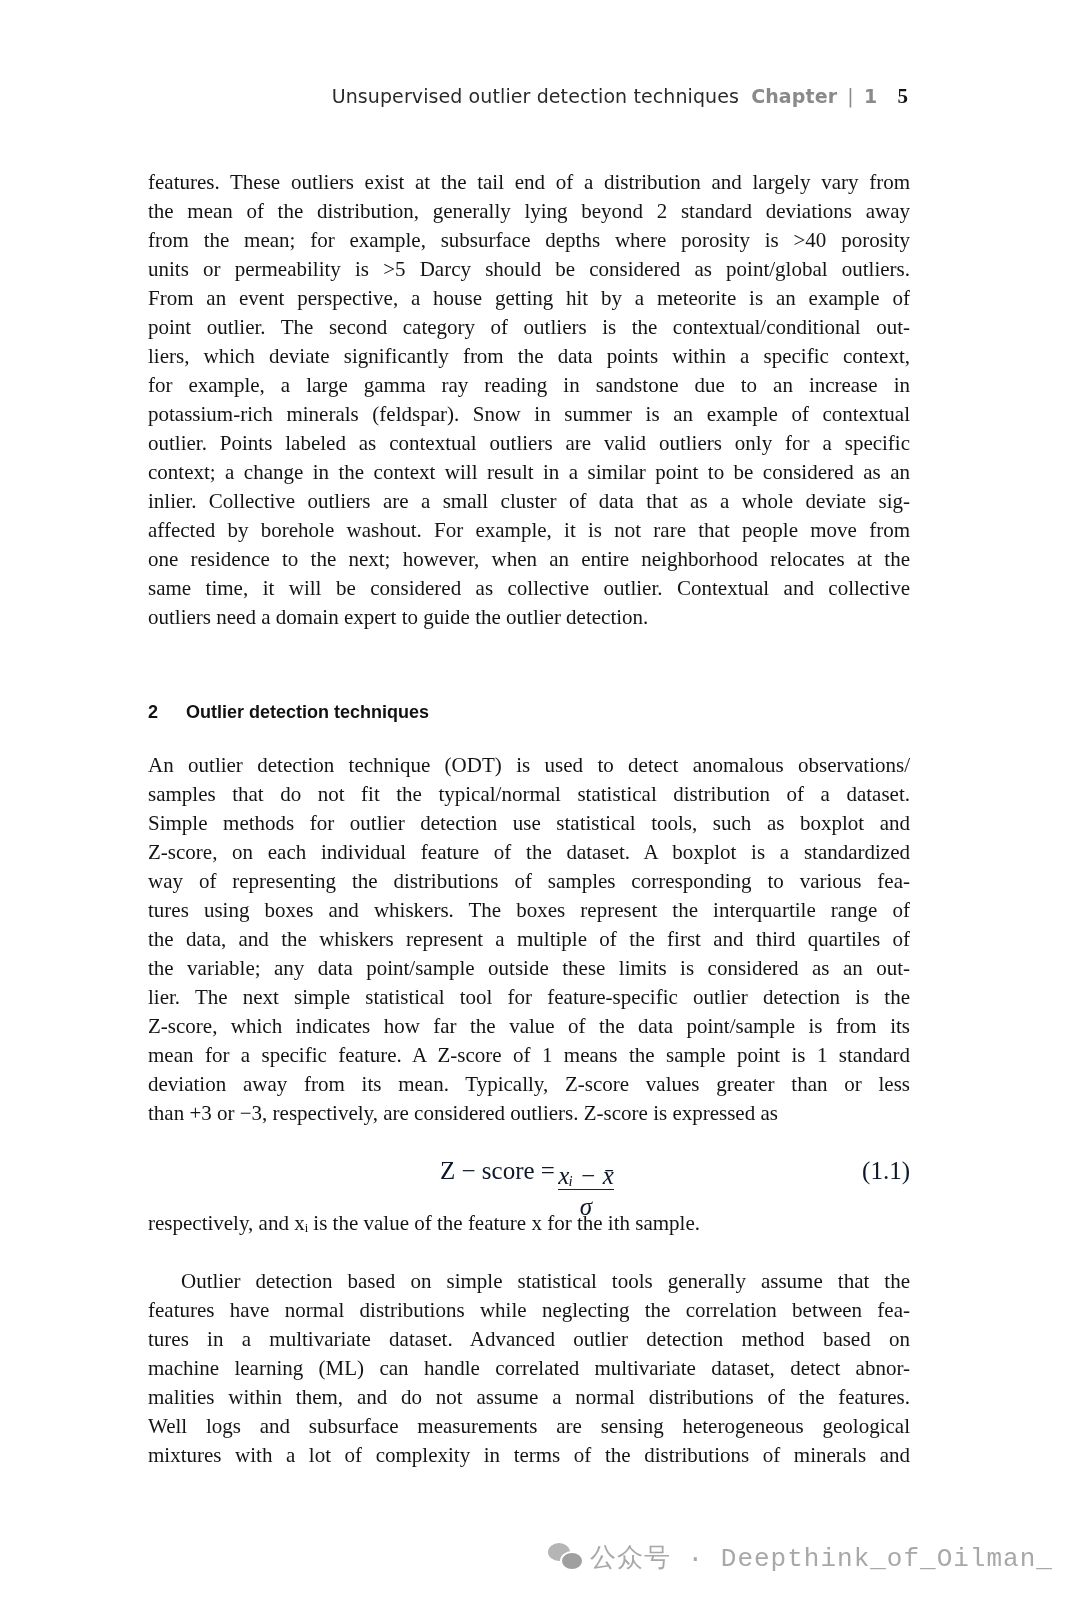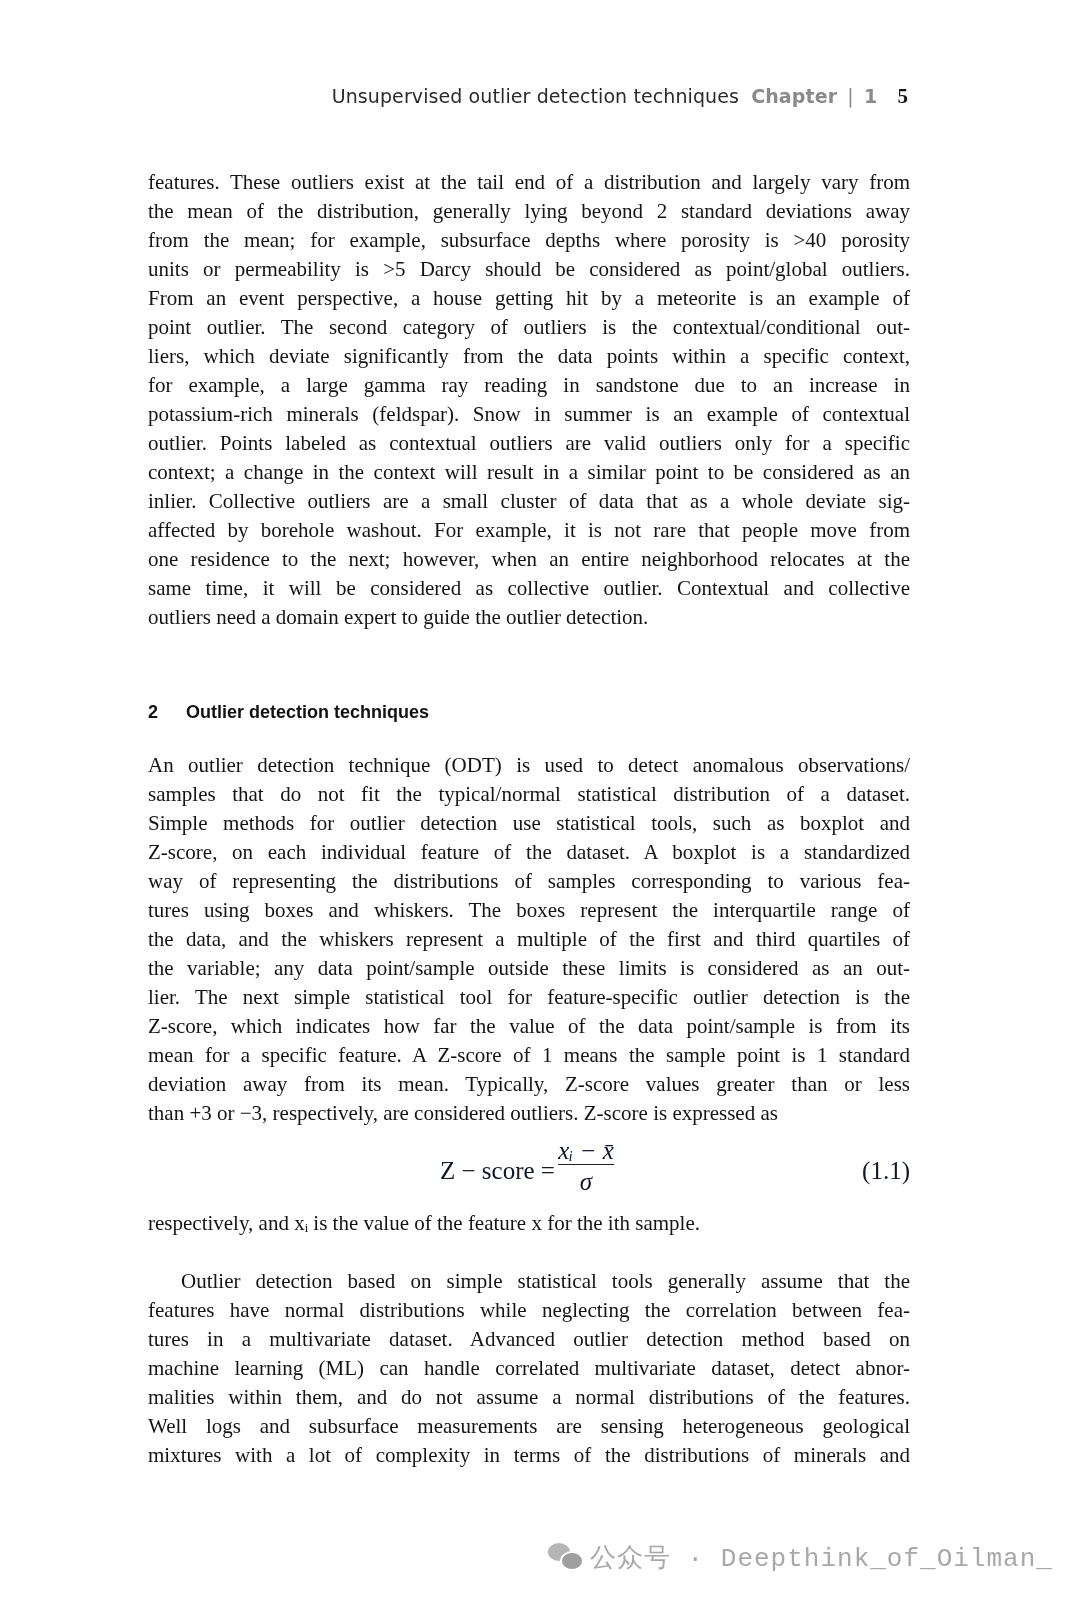--- a/index.html
+++ b/index.html
@@ -26,21 +26,21 @@
       font-family: "Liberation Sans", sans-serif; font-weight: bold; font-size: 18px; color: #111;
     }
     .heading .num { display: inline-block; width: 38px; }
     .para2 { top: 751px; }
     .equation {
       position: absolute; left: 148px; top: 1137px; width: 762px; height: 70px;
       font-family: "Liberation Serif", serif; font-size: 25px; color: #0f172a;
     }
     .eq-lhs { position: absolute; left: 292px; top: 20px; }
     .frac { position: absolute; left: 410px; top: 0; width: 56px; text-align: center; }
-    .frac .num-part { display: block; font-style: italic; height: 26px; }
+    .frac .num-part { display: block; font-style: italic; height: 26px; margin-top: 25px; }
     .frac .rule { display: block; border-top: 1px solid #222; margin: 1px 0 3px; }
     .frac .den { display: block; font-style: italic; }
     .eq-num { position: absolute; right: 0; top: 20px; }
     .para3 { top: 1209px; }
     .para4 { top: 1267px; }
     .watermark {
       position: absolute; left: 548px; top: 1540px;
       font-family: Liberation Mono, monospace; font-size: 26px; color: #a8a8a8; white-space: nowrap;
       letter-spacing: 1px;
     }

